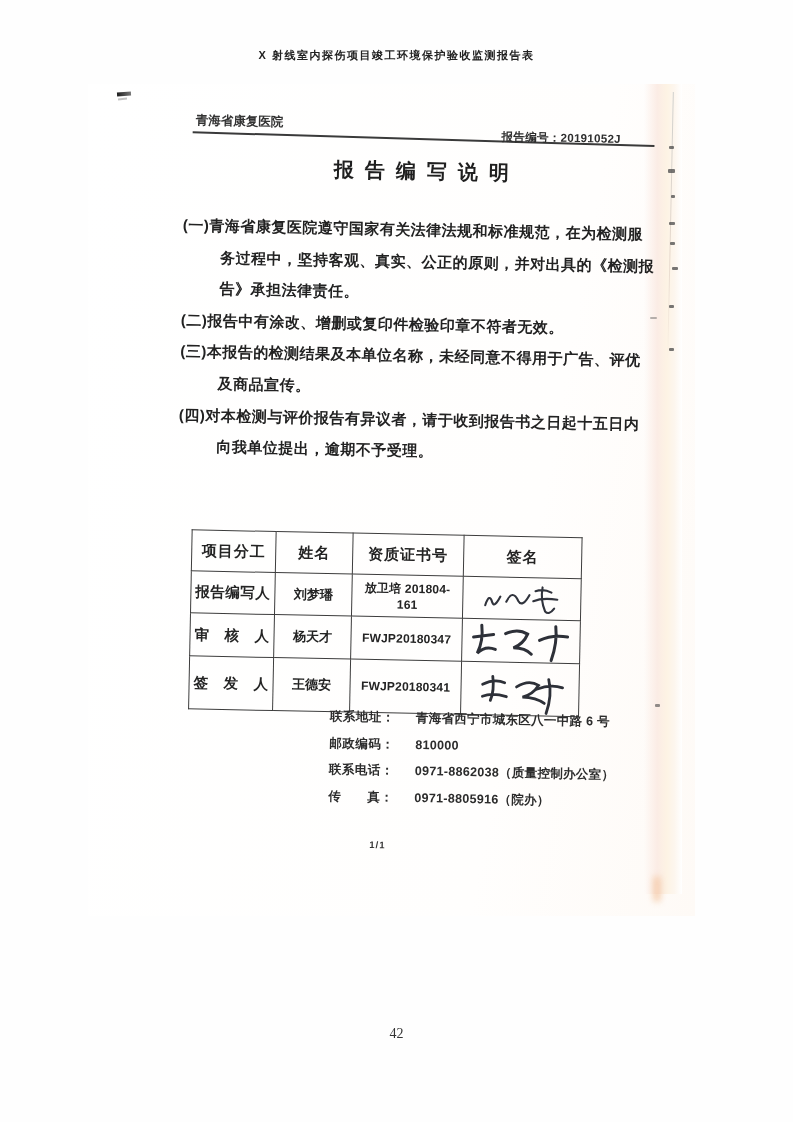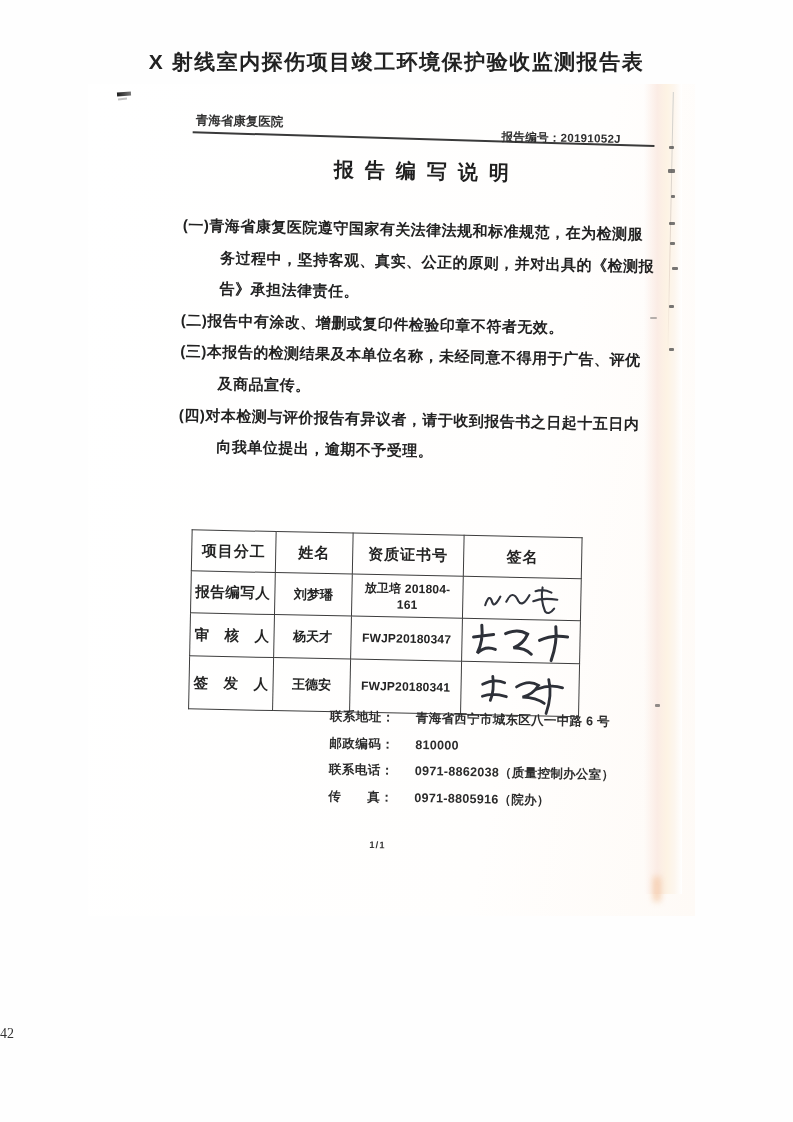--- a/index.html
+++ b/index.html
@@ -5,24 +5,24 @@
   html,body{margin:0;padding:0;}
   body{
     width:793px;height:1122px;position:relative;overflow:hidden;
     background:#fefefe;
     font-family:"Liberation Sans","DejaVu Sans",sans-serif;
     color:#2b2b2b;
   }
   
   .doc-title{
     position:absolute;top:48px;left:0;width:793px;text-align:center;
-    font-size:21px;font-weight:bold;letter-spacing:1.5px;color:#222;
+    font-size:11px;font-weight:bold;letter-spacing:1.5px;color:#222;
   }
   .footer-num{
-    position:absolute;top:1026px;left:0;width:793px;text-align:left;
+    position:absolute;top:1026px;left:0;width:793px;text-align:center;
     font-family:"Liberation Serif","DejaVu Serif",serif;
     font-size:14px;color:#333;
   }
   
   .scan{
     position:absolute;left:88px;top:84px;width:607px;height:832px;
     background:linear-gradient(100deg,#ffffff 0%,#fffefd 70%,#fefaf6 100%);
   }
   .edge-band{
     position:absolute;left:556px;top:0;width:38px;height:810px;

